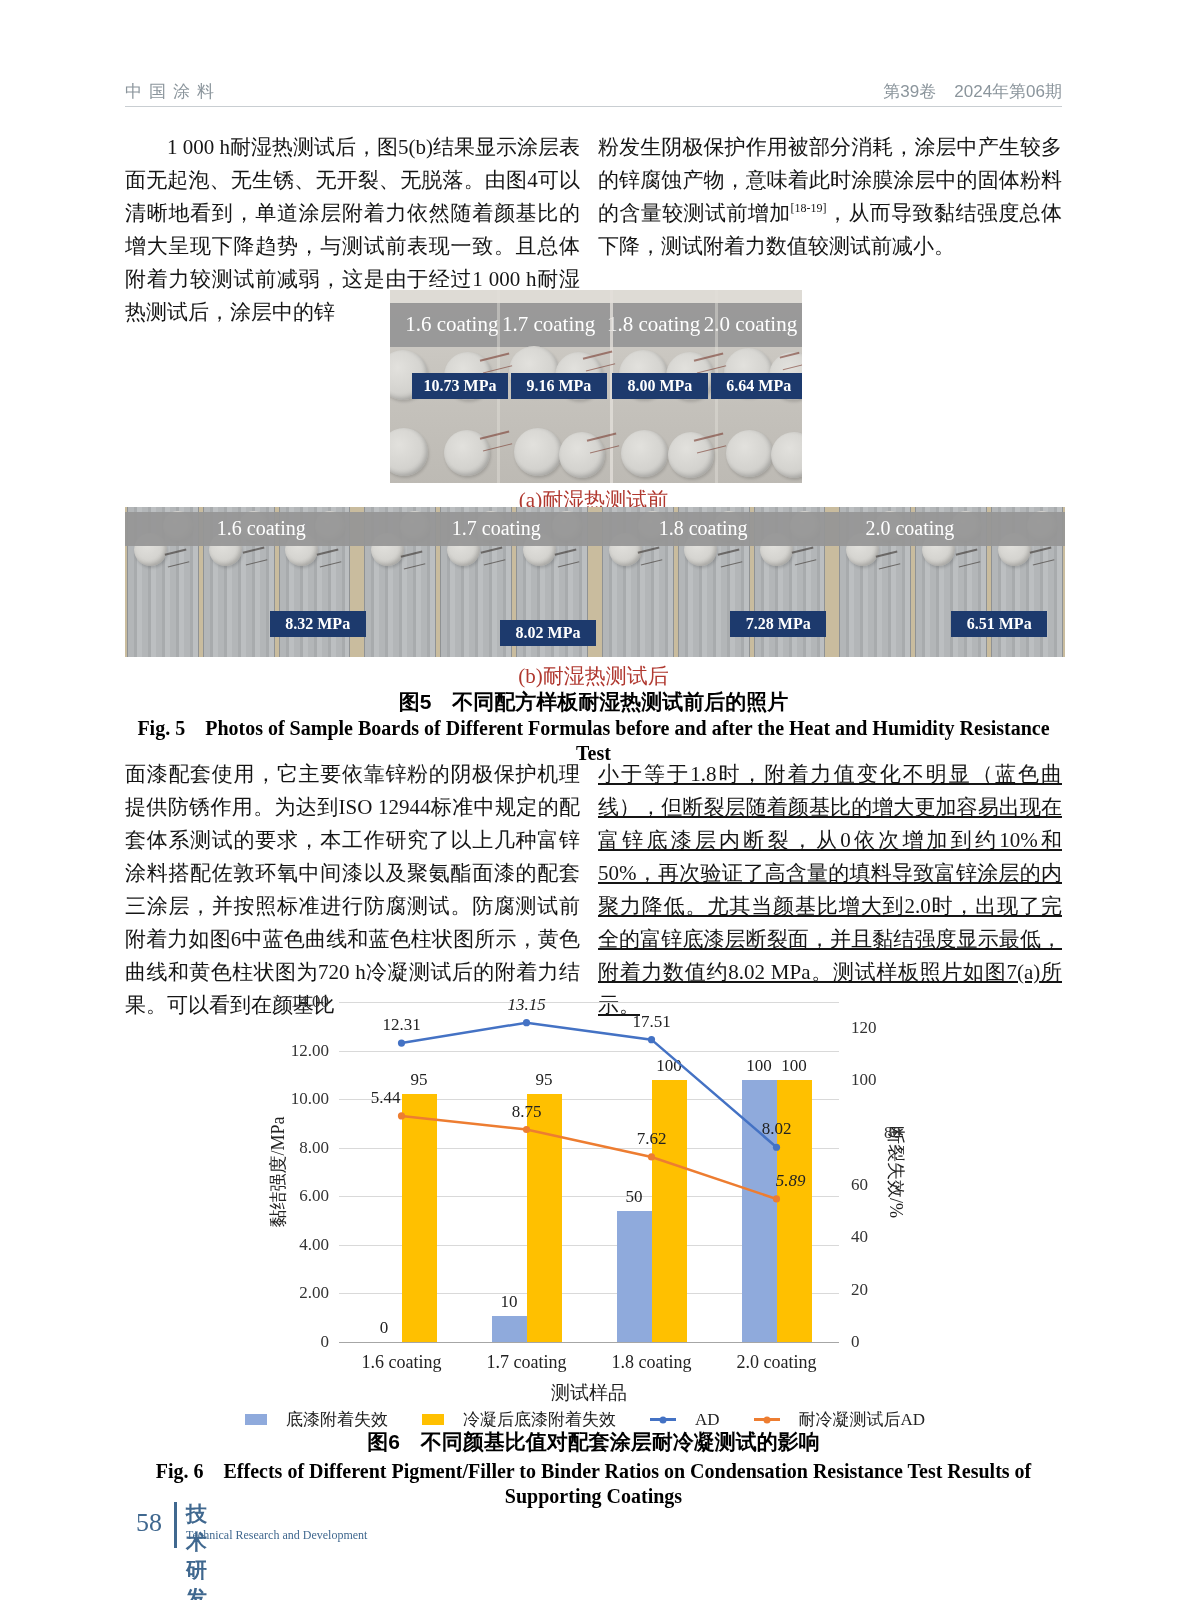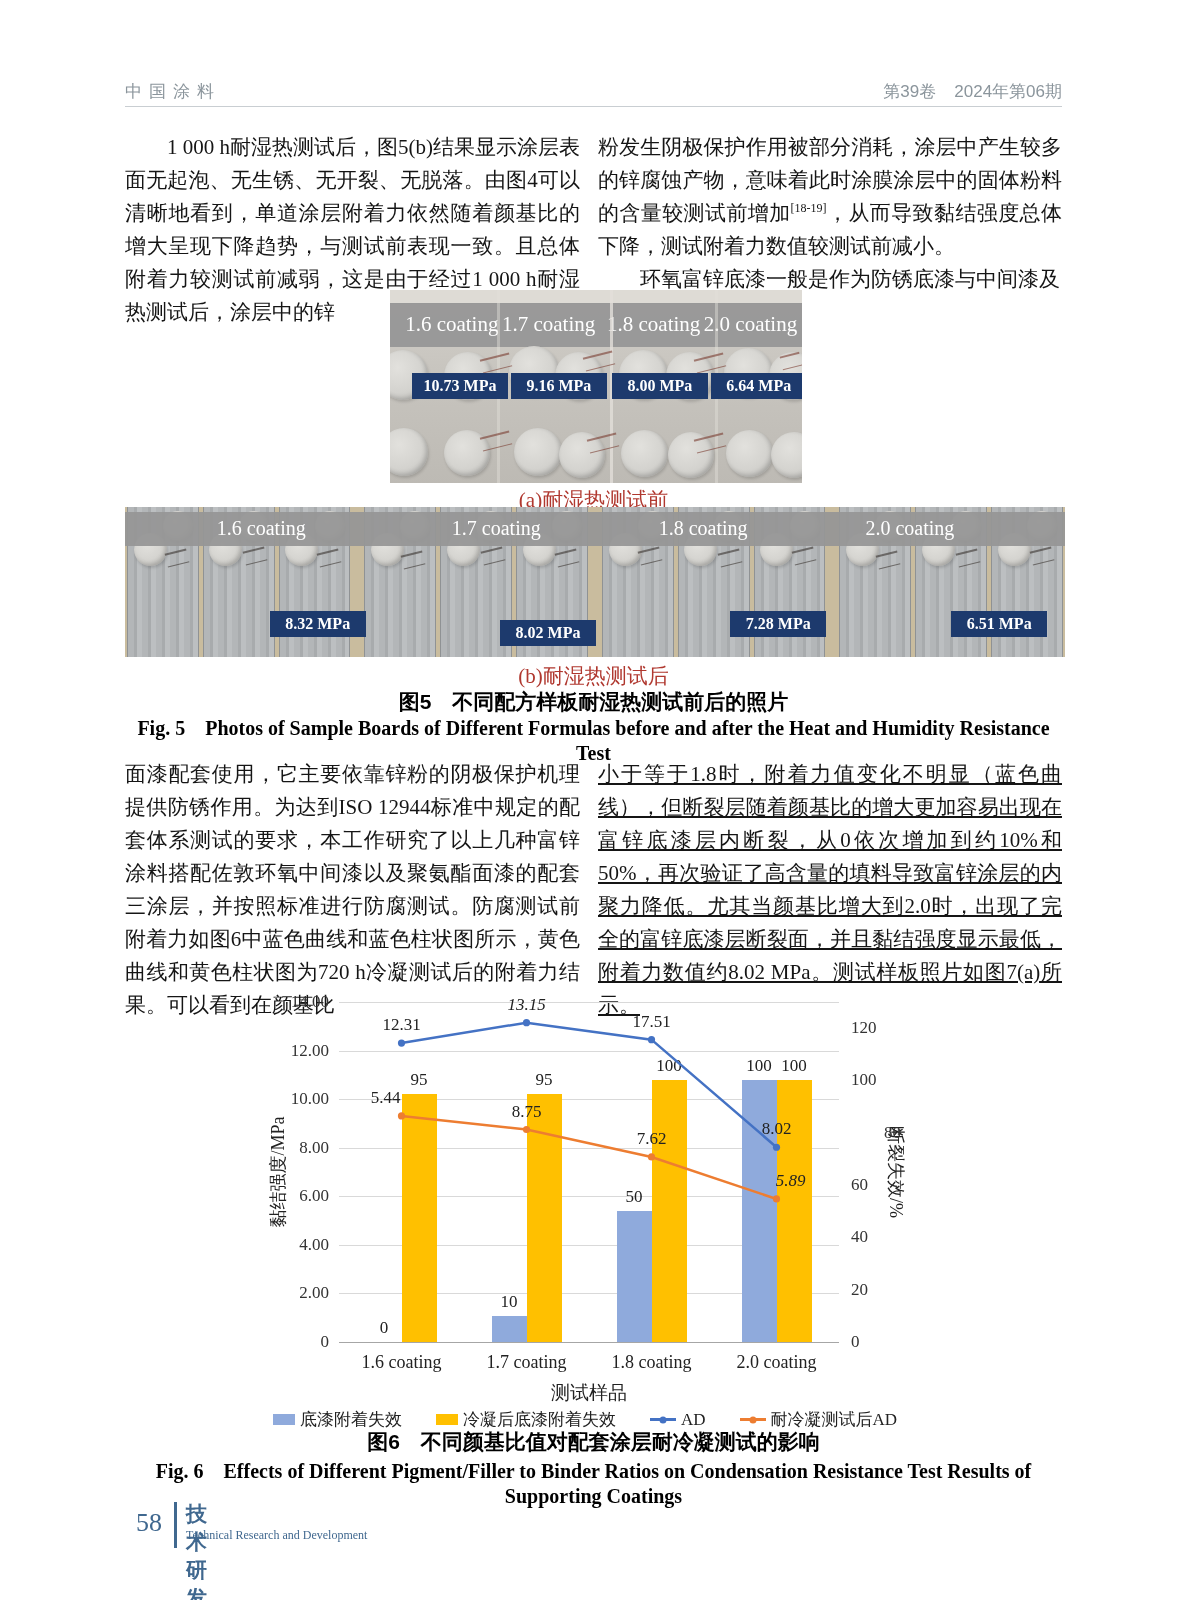--- a/index.html
+++ b/index.html
@@ -65,21 +65,21 @@
   .xcat{position:absolute;width:124px;text-align:center;transform:translateX(-50%);color:#222;font-size:18px;}
   .bar{position:absolute;}
   .blab{position:absolute;width:70px;text-align:center;transform:translateX(-50%);color:#222;}
   .llab{position:absolute;width:70px;text-align:center;transform:translateX(-50%);color:#222;}
   .axis-title{position:absolute;width:170px;height:24px;text-align:center;color:#222;font-size:18px;white-space:nowrap;}
   .axis-title.left{left:-62px;top:172px;transform:rotate(-90deg);}
   .axis-title.right{left:556px;top:172px;transform:rotate(90deg);}
   .xlabel{position:absolute;left:84px;top:392px;width:500px;text-align:center;font-size:19px;color:#222;}
   .legend{position:absolute;left:0px;top:420px;width:660px;display:flex;justify-content:center;
           align-items:center;gap:34px;font-size:17px;color:#222;white-space:nowrap;}
-  .lg{display:flex;align-items:center;gap:5px;}
+  .lg{display:flex;align-items:center;gap:19px;}
   .lg .sw{width:22px;height:11px;display:inline-block;}
   .lg .ln{position:relative;width:26px;height:3px;display:inline-block;}
   .lg .ln i{position:absolute;left:50%;top:50%;width:7px;height:7px;border-radius:50%;transform:translate(-50%,-50%);}
   
   .footer{position:absolute;left:136px;top:1500px;height:52px;color:#40688f;}
   .footer .num{position:absolute;left:0;top:8px;font-size:26px;}
   .footer .bar{position:absolute;left:38px;top:2px;width:3px;height:46px;background:#40688f;}
   .footer .cn{position:absolute;left:50px;top:0px;font-size:21px;font-weight:bold;
               font-family:"Liberation Sans","DejaVu Sans",sans-serif;}
   .footer .en{position:absolute;left:50px;top:28px;font-size:12px;white-space:nowrap;}
@@ -95,21 +95,20 @@
       <span>第39卷</span><span>2024年第06期</span>
     </span>
   </div>
   <div class="hrule"></div>
 
   <div class="col t1L">
     <p>1 000 h耐湿热测试后，图5(b)结果显示涂层表面无起泡、无生锈、无开裂、无脱落。由图4可以清晰地看到，单道涂层附着力依然随着颜基比的增大呈现下降趋势，与测试前表现一致。且总体附着力较测试前减弱，这是由于经过1 000 h耐湿热测试后，涂层中的锌</p>
   </div>
   <div class="col t1R">
     <p class="cont"><span>粉发生阴极保护作用被部分消耗，涂层中产生较多的锌腐蚀产物，意味着此时涂膜涂层中的固体粉料的含量较测试前增加</span><sup>[18-19]</sup><span>，从而导致黏结强度总体下降，测试附着力数值较测试前减小。</span></p>
-    <p>环氧富锌底漆一般是作为防锈底漆与中间漆及</p>
   </div>
 
   <div class="fig5a">
     <div class="strip"></div>
     <div class="banner">
       <span style="left:15%">1.6 coating</span>
       <span style="left:38.5%">1.7 coating</span>
       <span style="left:64%">1.8 coating</span>
       <span style="left:87.5%">2.0 coating</span>
     </div>

